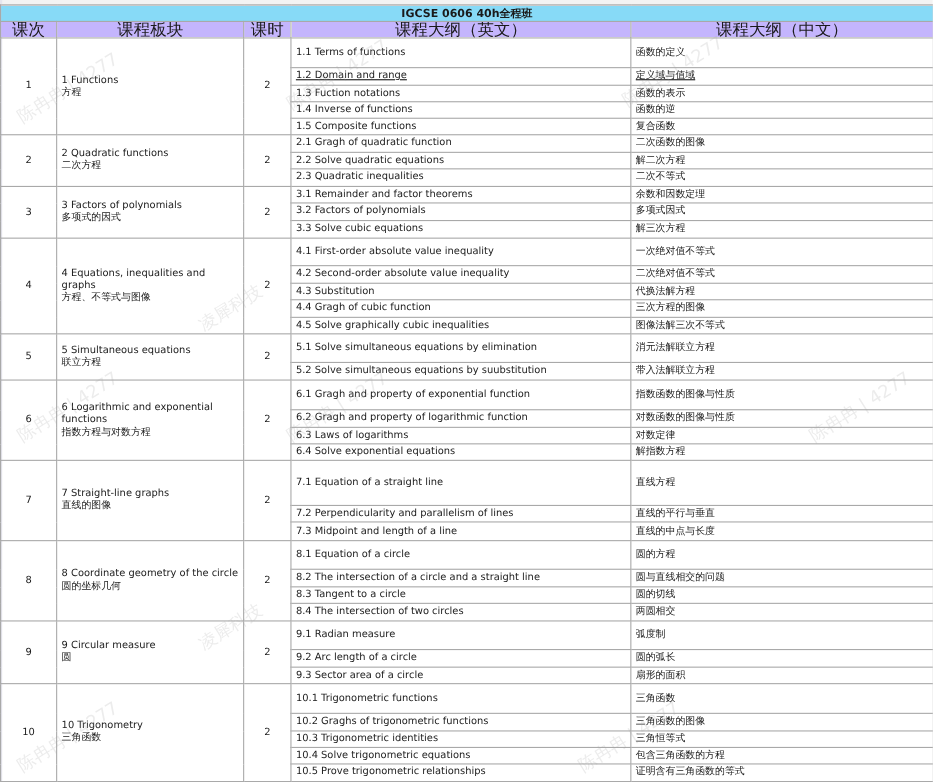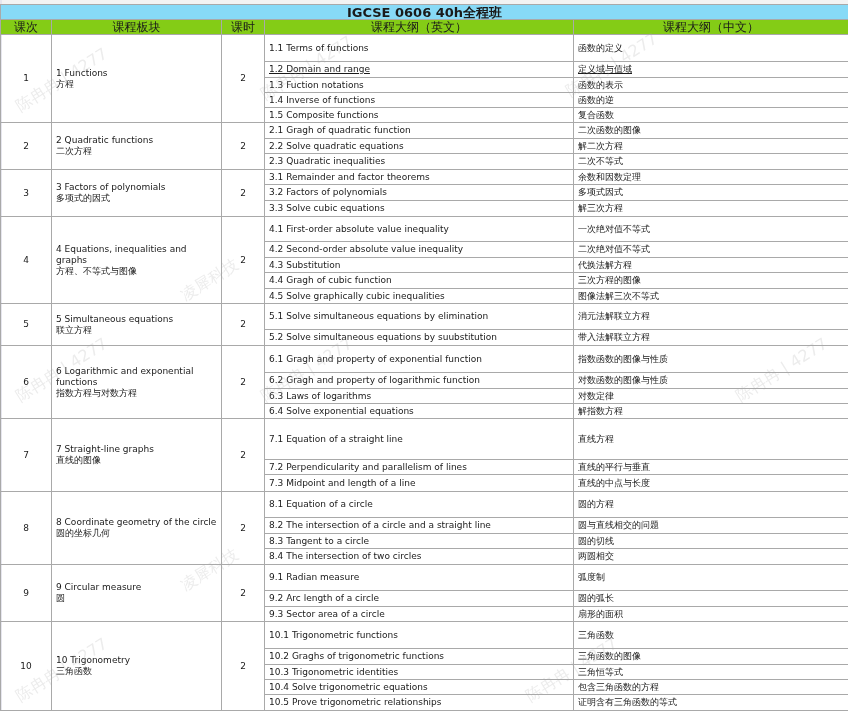--- a/index.html
+++ b/index.html
@@ -3,22 +3,22 @@
 <meta charset="utf-8">
 <style>
   html, body { margin: 0; padding: 0; background: #ffffff; }
   body { width: 848px; height: 711px; overflow: hidden; position: relative;
          font-family: "DejaVu Sans", "Liberation Sans", sans-serif; font-size: 9px; color: #1a1a1a; }
   .sheet { position: absolute; left: 0; top: 0; width: 848px; height: 711px; background: #fff; }
   .gridbg { position: absolute; left: 0; top: 0; width: 848px; height: 4px; background: #f3f3f3; border-bottom: 1px solid #d9d9d9; }
   .leftgrid { position: absolute; left: 0; top: 0; width: 2px; height: 711px; background: #e6e6ee; }
   table.grid { position: absolute; left: 0; top: 4px; border-collapse: collapse; table-layout: fixed; width: 848px; }
   table.grid td { border: 1px solid #a9a9a9; padding: 0 4px; overflow: hidden; white-space: nowrap; vertical-align: middle; line-height: 11px; }
-  .title-cell { background: #87daf7; text-align: center; font-weight: bold; height: 14px; font-size: 13px; }
-  .hdr td { background: #84cc16; text-align: center; height: 14px; font-size: 12px; }
+  .title-cell { background: #87daf7; text-align: center; font-weight: bold; height: 14px; font-size: 10px; }
+  .hdr td { background: #c4b5fd; text-align: center; height: 14px; font-size: 15px; }
   .c-num, .c-hours { text-align: center; }
   .c-mod { text-align: left; white-space: normal !important; }
   .c-en, .c-cn { text-align: left; }
   .mod-en, .mod-cn { display: block; }
   .watermark { position: absolute; color: rgba(170,170,170,0.22); font-size: 16px; transform: rotate(-32deg); pointer-events: none; white-space: nowrap; }
 </style>
 </head>
 <body>
 
 <div class="sheet">

